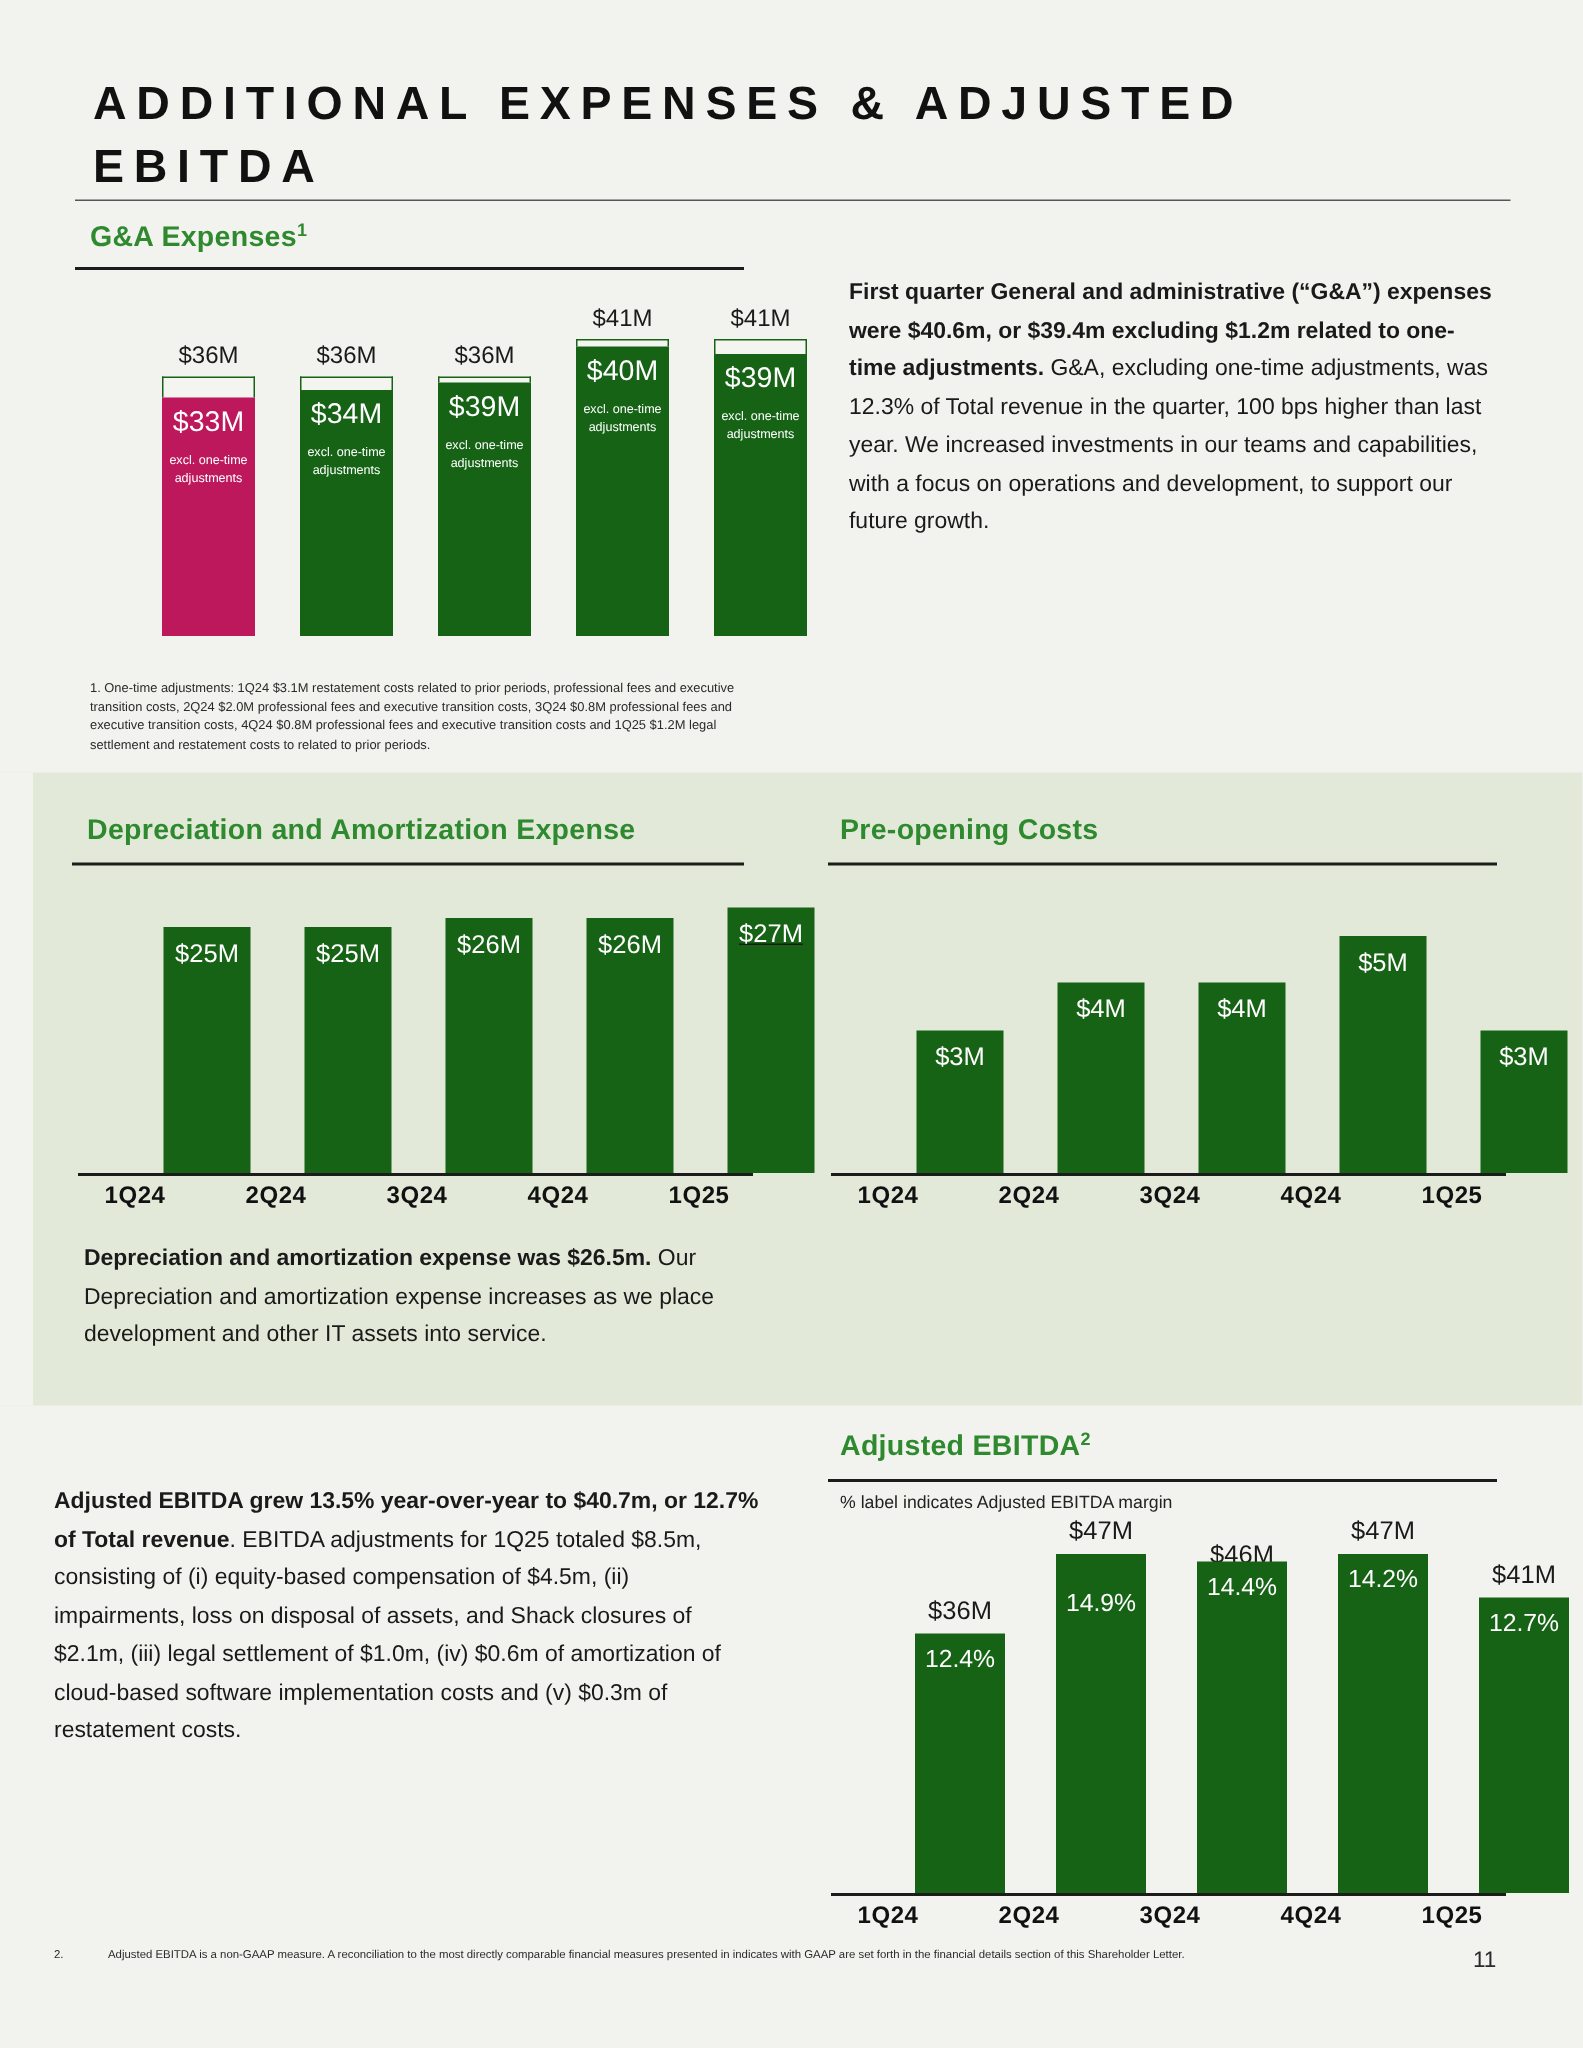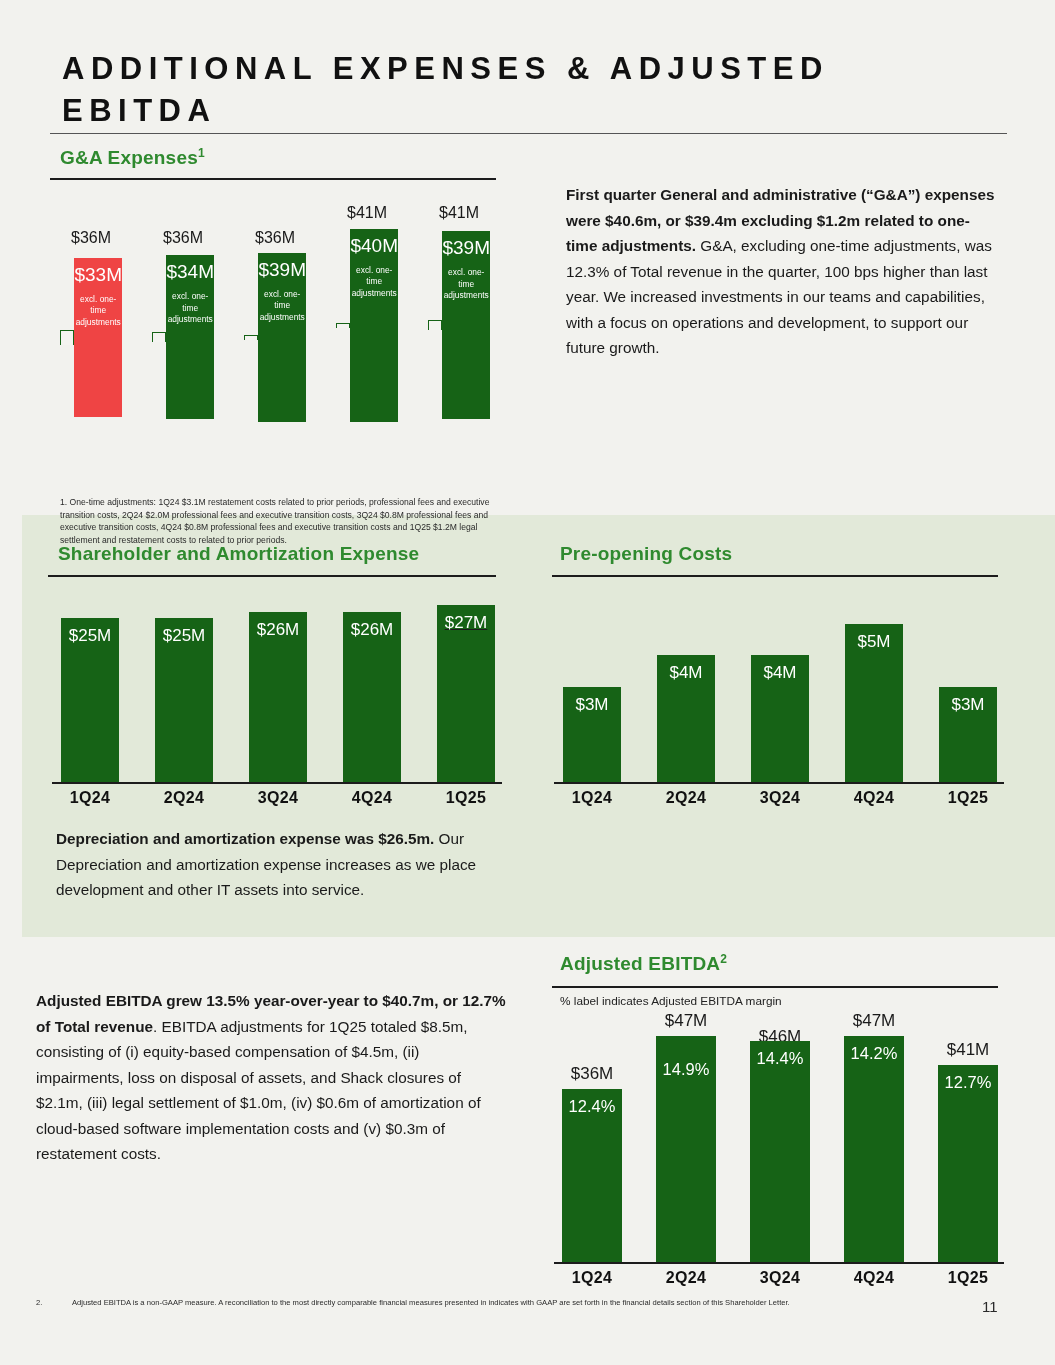--- a/index.html
+++ b/index.html
@@ -43,38 +43,38 @@
 
   
   .para {
     position: absolute; font-size: 15.3px; line-height: 25.5px; color: #1a1a1a;
   }
   .para b { font-weight: bold; }
 
   
   .fnote-1 {
     position: absolute; left: 60px; top: 452px; width: 432px;
-    font-size: 8.6px; line-height: 12.6px; color: #2a2a2a; margin-top: 44px;
+    font-size: 8.6px; line-height: 12.6px; color: #2a2a2a;
   }
   .fnote-2 {
     position: absolute; left: 36px; top: 1297px; width: 930px;
     font-size: 7.6px; line-height: 11px; color: #2a2a2a;
   }
   .fnote-2 .num { position: absolute; left: 0; top: 0; }
   .fnote-2 .txt { position: absolute; left: 36px; top: 0; width: 890px; }
   .page-num {
     position: absolute; left: 982px; top: 1298px;
     font-size: 15px; color: #2a2a2a; font-weight: normal;
   }
 
   
   .chart { position: absolute; }
   .bar-col {
-    position: absolute; bottom: 0; display: flex; flex-direction: row;
-    align-items: center; justify-content: flex-end;
+    position: absolute; bottom: 0; display: flex; flex-direction: column;
+    align-items: center; justify-content: flex-end; margin-left: 48px;
   }
   .bar {
     width: 100%; background: #166316; position: relative;
     display: flex; flex-direction: column; align-items: center;
   }
   .bar-top-label {
     position: absolute; width: 120px; left: 50%; transform: translateX(-50%);
     text-align: center; font-size: 16px; color: #1a1a1a;
   }
   .val-inside {
@@ -114,21 +114,21 @@
 
   <div class="sec-head" style="left:60px; top:146px;">
     <span>G&amp;A Expenses</span><sup>1</sup>
   </div>
   <div class="sec-rule" style="left:50px; top:178px; width:446px;"></div>
 
   <div class="chart" id="chart-ga" style="left:60px; top:212px; width:430px; height:212px;">
       <div class="bar-col" style="left: 0px; width: 62px; height: 173.455px;">
         <div class="bar-top-label" style="bottom: 177.455px;">$36M</div>
         <div class="white-seg" style="height: 14.4545px;"></div>
-        <div class="bar" style="height: 159px; background: #ef4444; padding-top: 6px;">
+        <div class="bar" style="height: 159px; background: #be185d; padding-top: 6px;">
           <div class="val-inside">$33M</div>
           <div class="excl-note" style="margin-top: 8px;">excl. one-time adjustments</div>
         </div>
       </div>
       <div class="bar-col" style="left: 92px; width: 62px; height: 173.455px;">
         <div class="bar-top-label" style="bottom: 177.455px;">$36M</div>
         <div class="white-seg" style="height: 9.63636px;"></div>
         <div class="bar" style="height: 163.818px; background: rgb(22, 99, 22); padding-top: 6px;">
           <div class="val-inside">$34M</div>
           <div class="excl-note" style="margin-top: 8px;">excl. one-time adjustments</div>
@@ -160,21 +160,21 @@
       </div>
     </div>
 
   <div class="fnote-1">1. One-time adjustments: 1Q24 $3.1M restatement costs related to prior periods, professional fees and executive transition costs, 2Q24 $2.0M professional fees and executive transition costs, 3Q24 $0.8M professional fees and executive transition costs, 4Q24 $0.8M professional fees and executive transition costs and 1Q25 $1.2M legal settlement and restatement costs to related to prior periods.</div>
 
   <div class="para" style="left:566px; top:182px; width:432px;">
     <b>First quarter General and administrative (“G&amp;A”) expenses were $40.6m, or $39.4m excluding $1.2m related to one-time adjustments.</b><span> G&amp;A, excluding one-time adjustments, was 12.3% of Total revenue in the quarter, 100 bps higher than last year. We increased investments in our teams and capabilities, with a focus on operations and development, to support our future growth.</span>
   </div>
 
   <div class="sec-head" style="left:58px; top:543px;">
-    <span>Shareholder and Amortization Expense</span>
+    <span>Depreciation and Amortization Expense</span>
   </div>
   <div class="sec-rule" style="left:48px; top:575px; width:448px;"></div>
 
   <div class="chart" id="chart-da" style="left:58px; top:592px; width:440px; height:190px;">
       <div class="bar-col" style="left: 3px; width: 58px; height: 163.793px;">
         <div class="bar" style="height: 163.793px; background: rgb(22, 99, 22); padding-top: 8px;">
           <div class="val-inside" style="font-size: 17px;">$25M</div>
         </div>
       </div>
       <div class="bar-col" style="left: 97px; width: 58px; height: 163.793px;">

